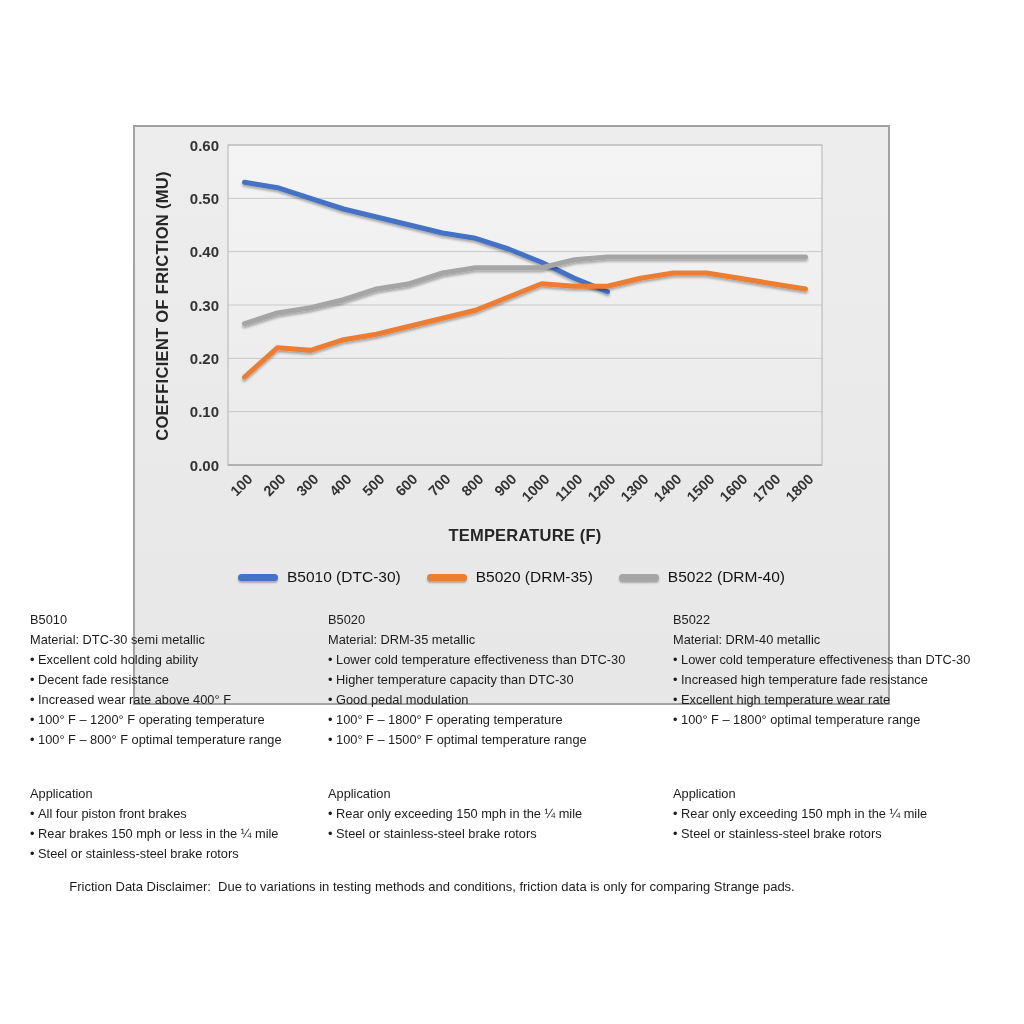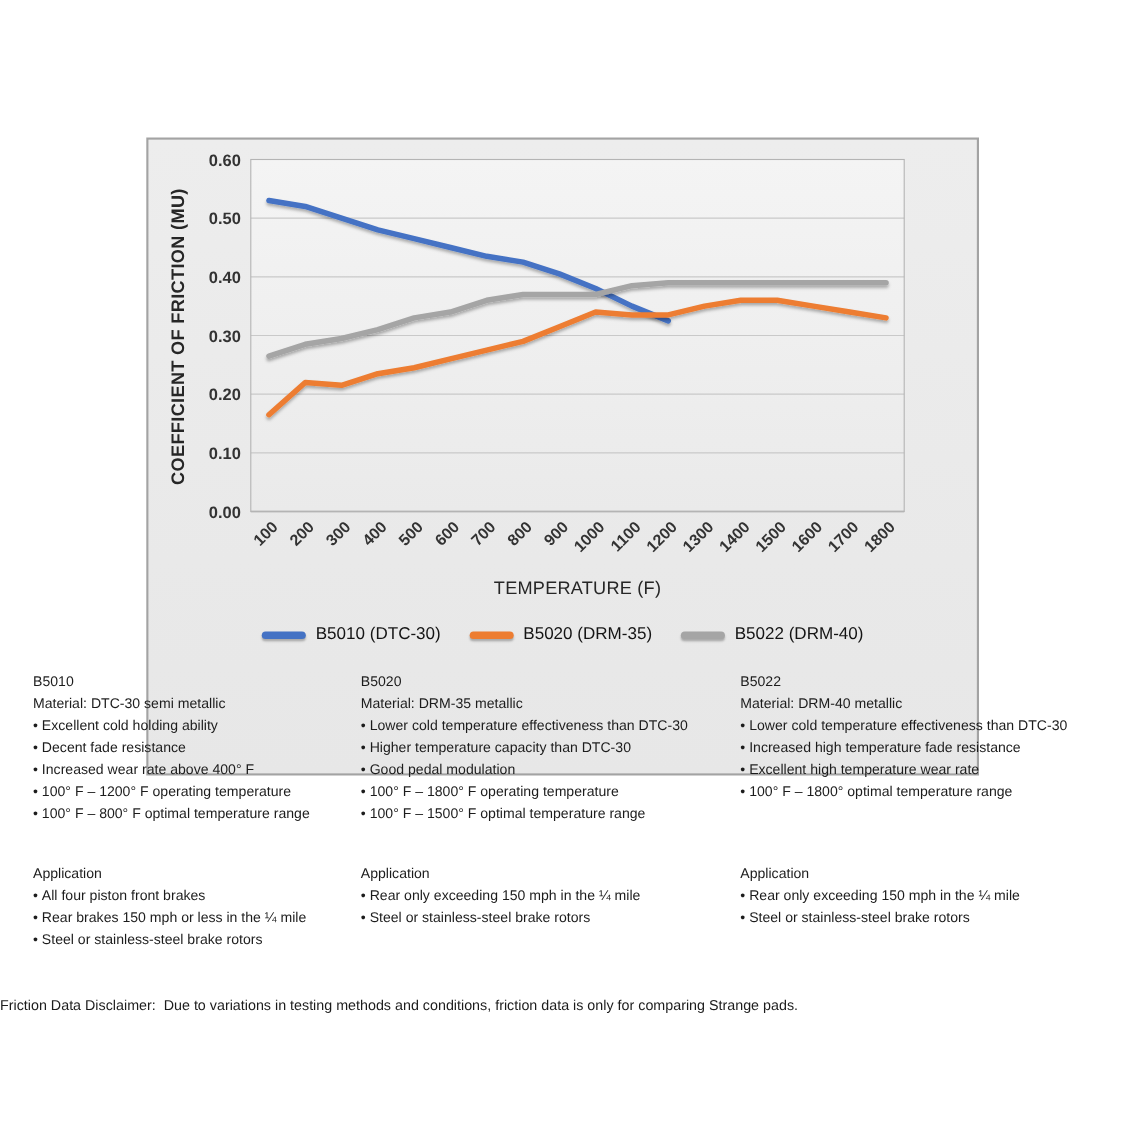--- a/index.html
+++ b/index.html
@@ -13,41 +13,41 @@
     border:2px solid #a3a3a3; box-sizing:border-box;
   }
   .chart-card svg { position:absolute; left:0; top:0; }
   .y-axis-title {
     position:absolute; left:-130px; top:166px; width:322px; height:26px;
     text-align:center; transform:rotate(-90deg);
     font-weight:bold; font-size:16.5px; letter-spacing:.3px; color:#262626;
   }
   .x-axis-title {
     position:absolute; left:93px; top:399px; width:594px; text-align:center;
-    font-weight:normal; font-size:16.5px; letter-spacing:.2px; color:#262626;
+    font-weight:bold; font-size:16.5px; letter-spacing:.2px; color:#262626;
   }
   .legend {
     position:absolute; left:0; right:0; top:436px; height:28px;
     display:flex; justify-content:center; gap:26px;
   }
   .legend-item { display:flex; align-items:center; gap:9px; }
   .legend-swatch { width:40px; height:7px; border-radius:3.5px; box-shadow:0 2px 2px rgba(0,0,0,.28); }
   .legend-label { font-size:15.5px; color:#141414; }
 
   .spec-col { position:absolute; top:610px; font-size:12.8px; line-height:20px; }
   #col-b5010 { left:30px;  width:300px; }
   #col-b5020 { left:328px; width:342px; }
   #col-b5022 { left:673px; width:348px; }
   .spec-col .line { white-space:nowrap; }
   .bullet::before { content:"\2022\00a0"; }
   .app-block { position:absolute; top:174px; left:0; }
 
   .disclaimer {
-    position:absolute; top:879px; left:0; width:864px; 
-    font-size:13px; color:#1c1c1c; white-space:pre-wrap;margin-top:27px;
+    position:absolute; top:879px; left:0; width:864px; text-align:center;
+    font-size:13px; color:#1c1c1c; white-space:pre-wrap;
   }
 </style>
 </head>
 <body>
 
 <div class="chart-card">
   <svg id="chart-svg" width="753" height="479" viewBox="0 0 753 479">
       <defs>
         <linearGradient id="pg" x1="0" y1="0" x2="0" y2="1">
           <stop offset="0%" stop-color="#f4f4f4"></stop>

